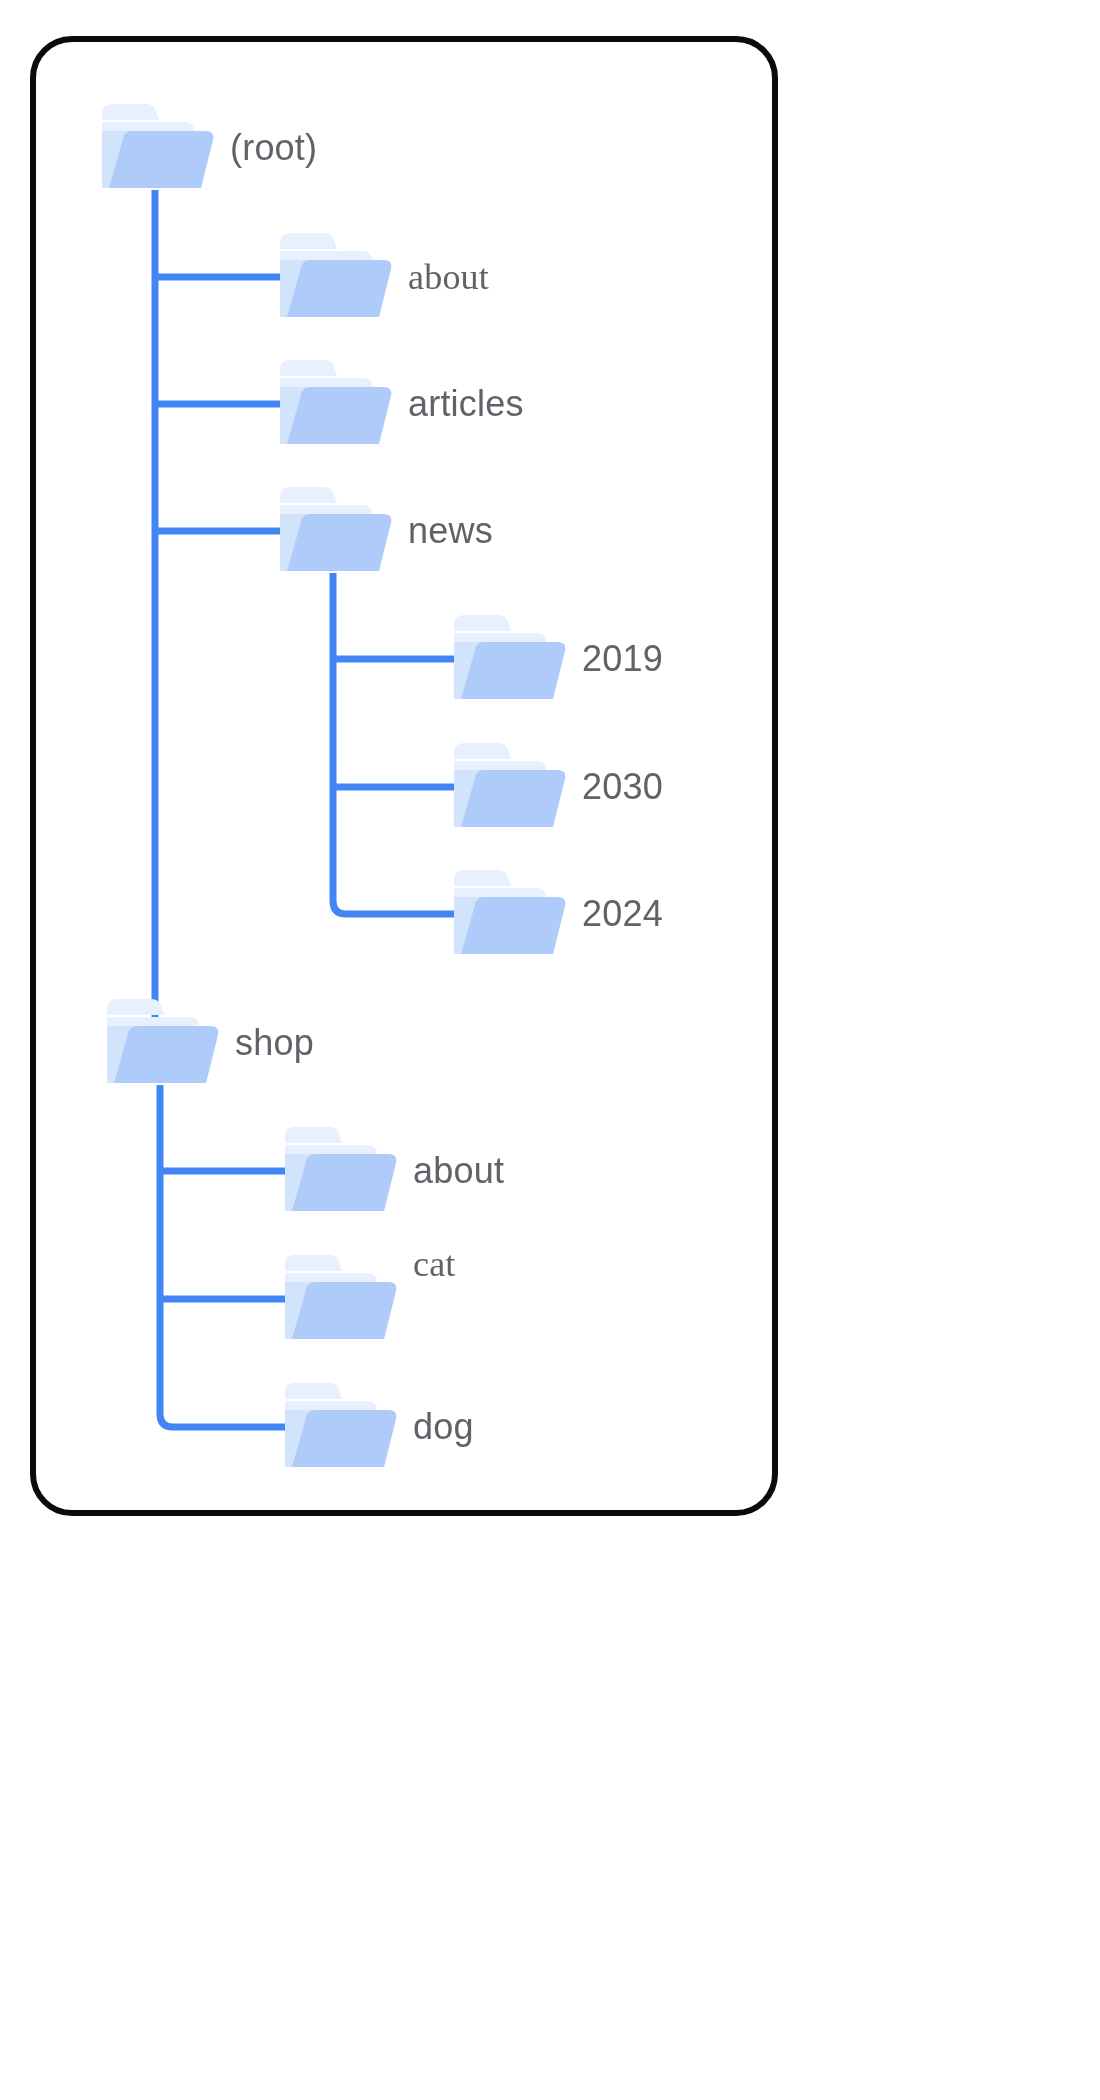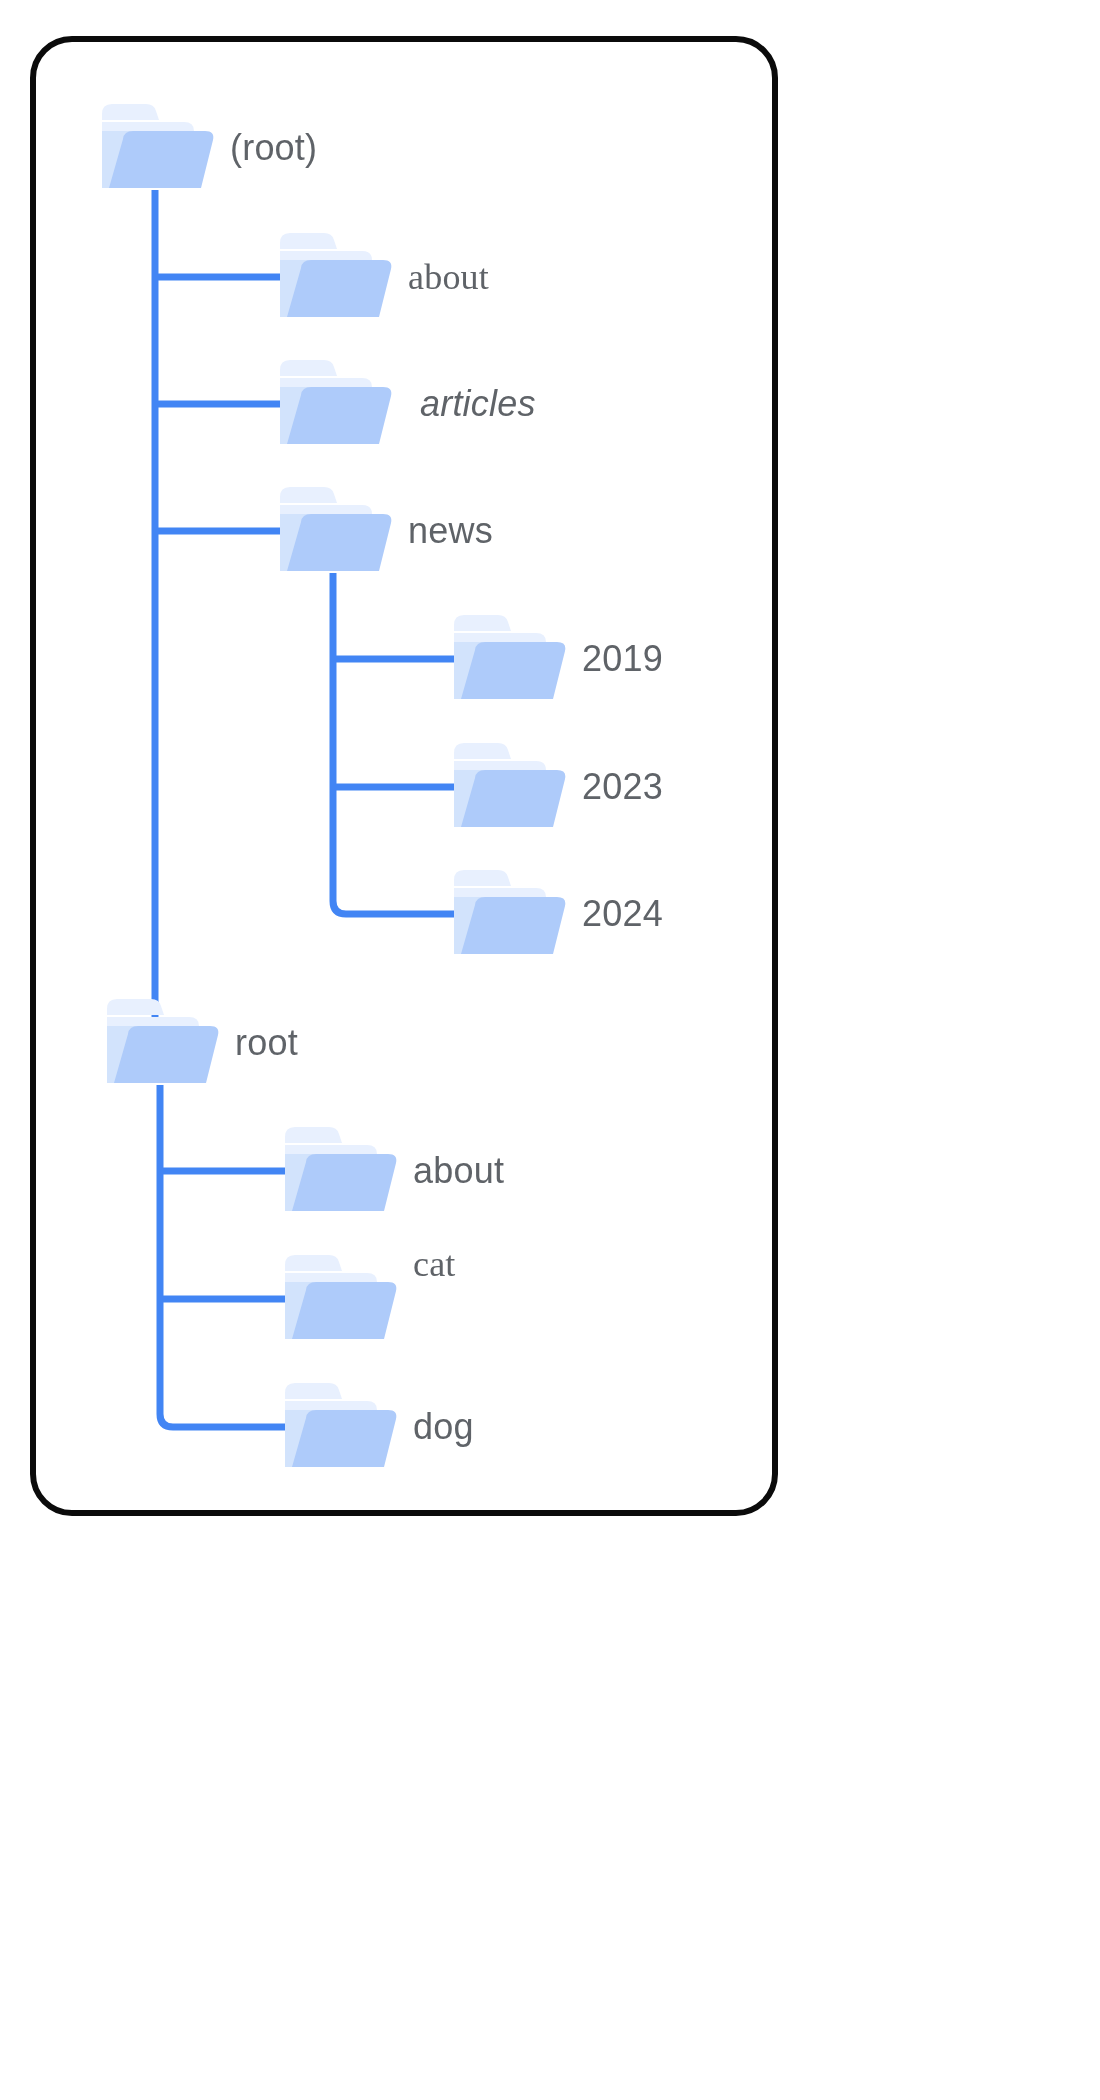--- a/index.html
+++ b/index.html
@@ -126,24 +126,24 @@
         <path d="M 6 14 q 0 -10 10 -10 l 34 0 q 8 0 10 7 l 3 9 l -57 0 z" fill="#e8f0fe"></path>
         <path d="M 6 14 l 0 74 l 92 0 l 0 -57 q 0 -9 -10 -9 l -82 0 z" fill="#e8f0fe"></path>
         <path d="M 6 24 l 0 64 l 94 0 l 0 -49 q 0 -8 -9 -8 l -85 0 z" fill="#d2e3fc"></path>
         <path d="M 27 39 q 1 -8 10 -8 l 72 0 q 10 0 8 9 l -12 48 l -92 0 z" fill="#aecbfa"></path>
       </g>
     </svg>
 
   <div id="labels">
       <div class="node-label" style="left: 230px; top: 148px;">(root)</div>
       <div class="node-label" style="left: 408px; top: 277px; font-family: Liberation Serif, serif;">about</div>
-      <div class="node-label" style="left: 420px; top: 404px; font-style: italic;">articles</div>
+      <div class="node-label" style="left: 408px; top: 404px;">articles</div>
       <div class="node-label" style="left: 408px; top: 531px;">news</div>
       <div class="node-label" style="left: 582px; top: 659px;">2019</div>
-      <div class="node-label" style="left: 582px; top: 787px;">2023</div>
+      <div class="node-label" style="left: 582px; top: 787px;">2030</div>
       <div class="node-label" style="left: 582px; top: 914px;">2024</div>
-      <div class="node-label" style="left: 235px; top: 1043px;">root</div>
+      <div class="node-label" style="left: 235px; top: 1043px;">shop</div>
       <div class="node-label" style="left: 413px; top: 1171px;">about</div>
       <div class="node-label" style="left: 413px; top: 1264px; font-family: Liberation Serif, serif;">cat</div>
       <div class="node-label" style="left: 413px; top: 1427px;">dog</div>
     </div>
 
 </div>
 
 </body></html>

